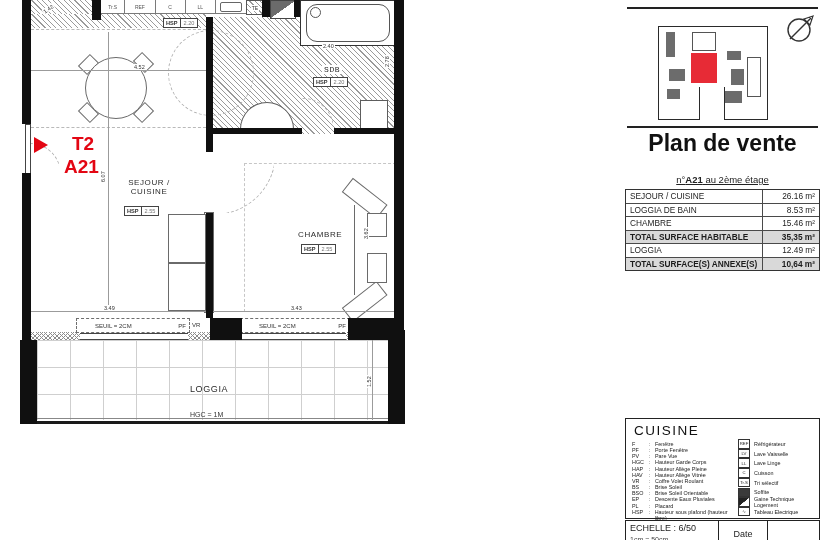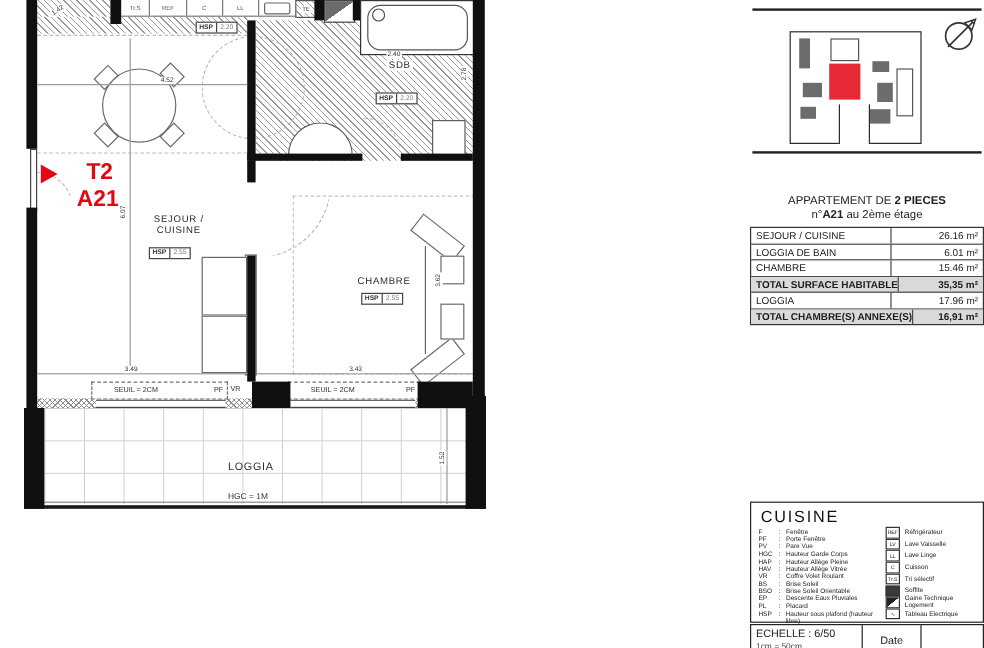--- a/index.html
+++ b/index.html
@@ -27,21 +27,21 @@
   .arc{position:absolute;border:1px dashed #b5b5b5;border-radius:50%;}
   .kcell{border-right:1px solid #7a7a7a;display:flex;align-items:center;justify-content:center;font-size:5px;color:#555;}
   
   .rule{position:absolute;height:2px;background:#222;}
   .ptitle{position:absolute;text-align:center;font-weight:bold;font-size:23px;color:#111;}
   .psub{position:absolute;text-align:center;font-size:9.5px;color:#222;}
   .stable{position:absolute;border:1.2px solid #333;}
   .srow{display:flex;height:12.5px;border-bottom:1px solid #4a4a4a;font-size:8.3px;align-items:center;}
   .srow:last-child{border-bottom:none;}
   .srow .lab{flex:1;padding-left:4px;white-space:nowrap;}
-  .srow .val{width:52px;text-align:right;padding-right:4px;border-left:1px solid #4a4a4a;align-self:stretch;display:flex;align-items:center;justify-content:flex-end;white-space:nowrap;padding-left:20px;}
+  .srow .val{width:52px;text-align:right;padding-right:4px;border-left:1px solid #4a4a4a;align-self:stretch;display:flex;align-items:center;justify-content:flex-end;white-space:nowrap;}
   .srow.total{background:var(--totalbg);font-weight:bold;}
   .legend{position:absolute;border:1.5px solid #222;background:#fff;}
   .legtitle{position:absolute;font-size:13.5px;letter-spacing:1.5px;color:#111;}
   .abbrow{display:flex;font-size:5.4px;line-height:6.15px;color:#222;}
   .abbrow .a{width:17px;}
   .abbrow .s{width:6px;}
   .iconrow{display:flex;align-items:center;height:9.7px;font-size:5.4px;color:#222;}
   .ibox{width:10px;height:7.5px;border:0.9px solid #333;margin-right:4px;display:flex;align-items:center;justify-content:center;font-size:4.3px;color:#222;flex:none;background:#fff;}
   .ibox.filled{background:#3a3a3a;}
   .ibox.corner{background:linear-gradient(to bottom right,#222 49%,#fff 51%);}
@@ -152,21 +152,21 @@
       <span class="c1">HSP</span>
       <span class="c2">2.55</span>
     </div>
 
     <div class="roomlabel" style="left:296px;top:230px;">CHAMBRE</div>
     <div class="hspbox" style="left:301px;top:244px;">
       <span class="c1">HSP</span>
       <span class="c2">2.55</span>
     </div>
 
-    <div class="roomlabel" style="left:322px;top:50px;">SDB</div>
+    <div class="roomlabel" style="left:322px;top:65px;font-family:Liberation Mono, monospace;">SDB</div>
     <div class="hspbox" style="left:313px;top:77px;">
       <span class="c1">HSP</span>
       <span class="c2">2.20</span>
     </div>
 
     <div class="abs xhatch" style="left:31px;top:332px;width:363px;height:8px;"></div>
     <div class="winband" style="left:80px;top:333px;width:108px;"></div>
     <div class="winband" style="left:242px;top:333px;width:104px;"></div>
 
     <div class="seuil" style="left:76px;top:318px;width:112px;height:13px;">
@@ -240,52 +240,50 @@
       <svg width="36" height="36" viewBox="0 0 36 36">
         <circle cx="16" cy="20" r="11" fill="none" stroke="#333" stroke-width="1.4"></circle>
         <line x1="7" y1="29" x2="28" y2="8" stroke="#333" stroke-width="1.4"></line>
         <path d="M30 6 L21 9 L27 15 Z" fill="none" stroke="#333" stroke-width="1.2"></path>
         <line x1="26" y1="7" x2="29" y2="10" stroke="#333" stroke-width="1"></line>
       </svg>
     </div>
 
     <div class="rule" style="left:7px;top:126px;width:191px;"></div>
 
-
-    <div class="psub" style="left:7px;top:162px;width:191px;">
-      <span>APPARTEMENT DE </span><b>2 PIECES</b>
-    </div>
-    <div class="psub" style="left:7px;top:174px;width:191px;">
+    <div class="ptitle" style="left:7px;top:130px;width:191px;">Plan de vente</div>
+
+    <div class="psub" style="left:7px;top:174px;width:191px;text-decoration:underline;">
       <span>n°</span><b>A21</b><span> au 2ème étage</span>
     </div>
 
     <div class="stable" style="left:5px;top:189px;width:193px;">
       <div class="srow">
         <span class="lab">SEJOUR / CUISINE</span>
         <span class="val"><span>26.16</span>&nbsp;<span>m²</span></span>
       </div>
       <div class="srow">
         <span class="lab">LOGGIA DE BAIN</span>
-        <span class="val"><span>6.01</span>&nbsp;<span>m²</span></span>
+        <span class="val"><span>8.53</span>&nbsp;<span>m²</span></span>
       </div>
       <div class="srow">
         <span class="lab">CHAMBRE</span>
         <span class="val"><span>15.46</span>&nbsp;<span>m²</span></span>
       </div>
       <div class="srow total">
         <span class="lab">TOTAL SURFACE HABITABLE</span>
         <span class="val"><span>35,35</span>&nbsp;<span>m²</span></span>
       </div>
       <div class="srow">
         <span class="lab">LOGGIA</span>
-        <span class="val"><span>17.96</span>&nbsp;<span>m²</span></span>
+        <span class="val"><span>12.49</span>&nbsp;<span>m²</span></span>
       </div>
       <div class="srow total">
-        <span class="lab">TOTAL CHAMBRE(S) ANNEXE(S)</span>
-        <span class="val"><span>16,91</span>&nbsp;<span>m²</span></span>
+        <span class="lab">TOTAL SURFACE(S) ANNEXE(S)</span>
+        <span class="val"><span>10,64</span>&nbsp;<span>m²</span></span>
       </div>
     </div>
 
     <div class="legend" style="left:5px;top:418px;width:193px;height:99px;">
       <div class="legtitle" style="left:8px;top:4px;">CUISINE</div>
 
       <div class="abs" style="left:6px;top:22px;width:108px;">
         <div class="abbrow">
             <span class="a">F</span>
             <span class="s">:</span>

